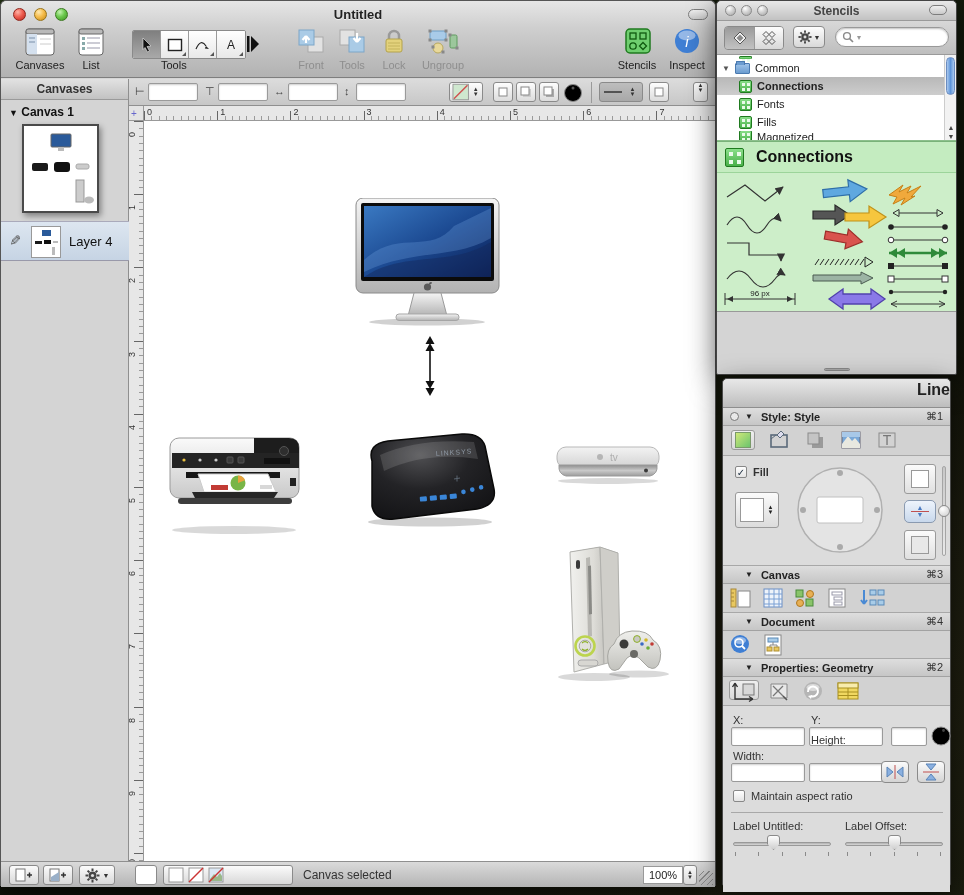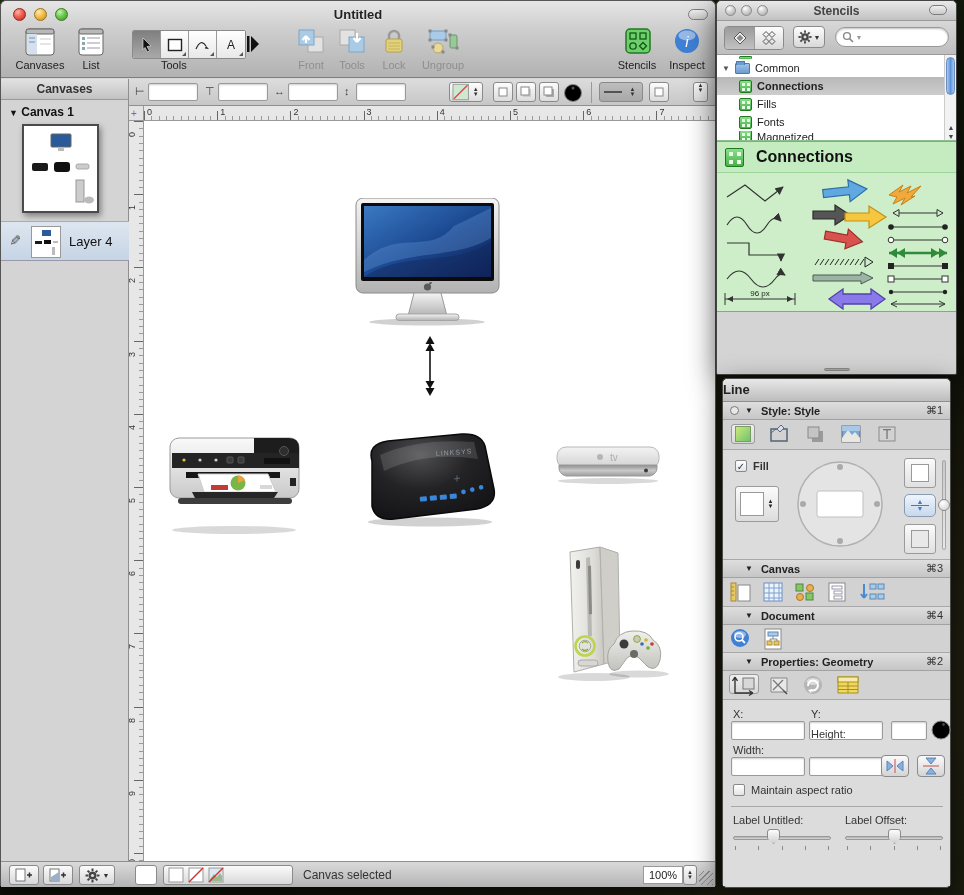--- a/index.html
+++ b/index.html
@@ -150,22 +150,22 @@
   #st-panel-title { font-size:16px; font-weight:bold; color:#111; margin-left:7px; }
   .stencil-ico.big { width:19px; height:19px; }
   .stencil-ico.big:before { width:4px; height:4px; left:3px; top:3px; box-shadow:8px 0 0 #eafaea, 0 8px 0 #eafaea, 8px 8px 0 #eafaea; }
   #st-filler { height:62px; background:#d4d4d4; border-top:1px solid #999; position:relative; }
   #st-resize-dash { position:absolute; left:50%; bottom:2px; width:26px; height:3px; margin-left:-13px;
      border-radius:2px; background:#aaa; border:1px solid #8a8a8a; }
 
   
   #inspector-window { left:722px; top:378px; width:229px; height:510px; background:#dcdcdc;
      border:1px solid #4a4a4a; border-radius:5px; }
-  #insp-titlebar { height:23px; background:linear-gradient(#e8e8e8,#bdbdbd); border-bottom:1px solid #8e8e8e;
-     border-radius:5px 5px 0 0; text-align:left; font-size:13px; font-weight:bold; color:#222; line-height:22px; }
+  #insp-titlebar { height:29px; background:linear-gradient(#e8e8e8,#bdbdbd); border-bottom:1px solid #8e8e8e;
+     border-radius:5px 5px 0 0; text-align:right; font-size:16px; font-weight:bold; color:#222; line-height:22px; }
   .insp-header { height:18px; background:linear-gradient(#dedede,#c6c6c6); border-bottom:1px solid #a2a2a2;
      display:flex; align-items:center; font-size:11px; font-weight:bold; color:#222; position:relative; }
   .insp-header .circ { width:9px; height:9px; border:1px solid #777; border-radius:50%; margin:0 6px 0 7px; background:#e8e8e8; }
   .insp-header .tri { font-size:8px; color:#222; margin-right:8px; }
   .insp-header .sc { position:absolute; right:7px; font-weight:normal; color:#333; }
   .icon-row { background:#d2d2d2; border-bottom:1px solid #a8a8a8; position:relative; }
   .tab-ico { position:absolute; width:24px; height:20px; }
   .tab-ico.sel { background:linear-gradient(#efefef,#d8d8d8); border:1px solid #9a9a9a; border-radius:3px; }
   .body-sec { position:relative; background:#dcdcdc; }
   .chk { width:12px; height:12px; border:1px solid #888; border-radius:2px; background:linear-gradient(#fff,#e4e4e4);
@@ -683,26 +683,26 @@
       <span>Common</span>
     </div>
     <div class="st-row sel">
       <span class="ind"></span>
         <span class="stencil-ico"></span>
       <span>Connections</span>
     </div>
     <div class="st-row">
       <span class="ind"></span>
         <span class="stencil-ico"></span>
-      <span>Fills</span>
+      <span>Fonts</span>
     </div>
     <div class="st-row">
       <span class="ind"></span>
         <span class="stencil-ico"></span>
-      <span>Fonts</span>
+      <span>Fills</span>
     </div>
     <div class="st-row" style="height:11px;overflow:hidden">
       <span class="ind"></span>
         <span class="stencil-ico"></span>
       <span>Magnetized</span>
     </div>
     <div id="st-scrollbar">
       <div id="st-thumb"></div>
       <div class="st-arrows">▲<br>▼</div>
     </div>

